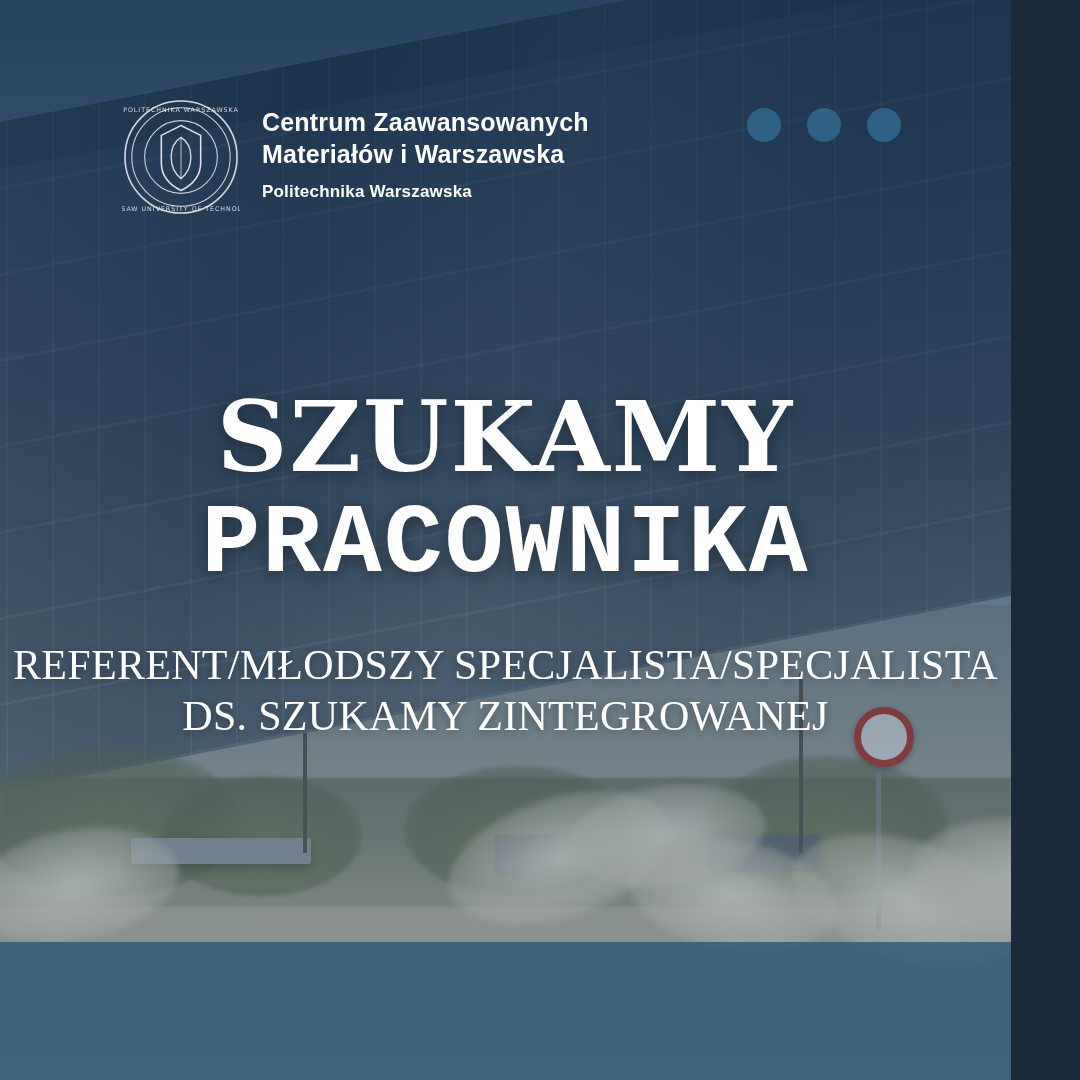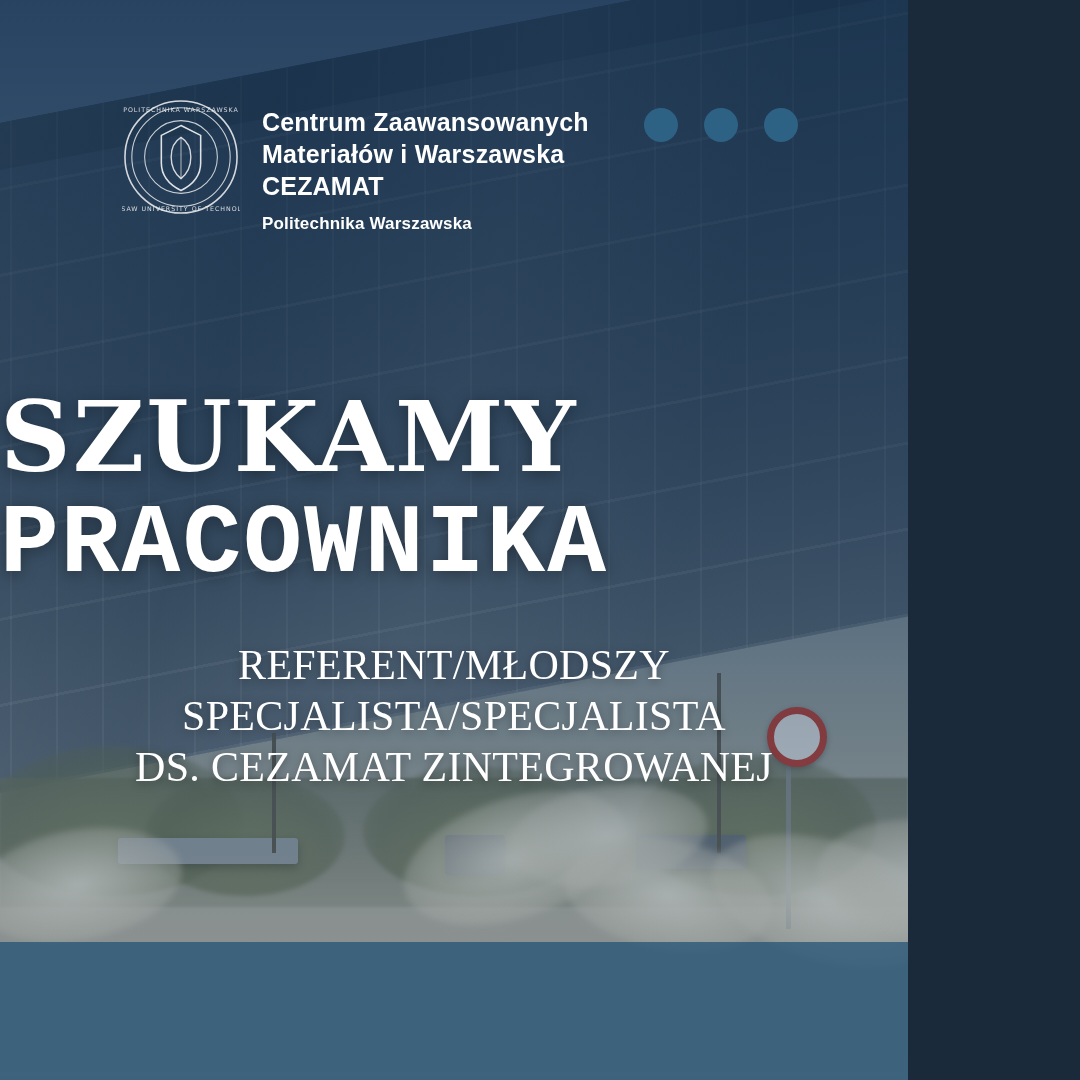--- a/index.html
+++ b/index.html
@@ -2,21 +2,21 @@
 <html lang="pl"><head>
 <meta charset="utf-8">
 <style>
   html, body {
     margin: 0;
     padding: 0;
     background: #1b2a3a;
   }
   .poster {
     position: relative;
-    width: 908px;
+    width: 1011px;
     height: 1080px;
     overflow: hidden;
     font-family: "Liberation Sans", sans-serif;
     color: #ffffff;
     user-select: none;
   }
 
   
   .bg {
     position: absolute;
@@ -186,20 +186,21 @@
     height: 34px;
     border-radius: 50%;
     background: #2d6285;
   }
 
   
   .headline {
     position: absolute;
     left: 0; right: 0;
     top: 388px;
+    text-align: center;
   }
   .headline-line {
     font-family: "DejaVu Serif", serif;
     font-weight: bold;
     font-size: 98px;
     line-height: 1.0;
     letter-spacing: 2px;
     text-shadow: 0 3px 16px rgba(0,0,0,.35);
   }
   .headline-line + .headline-line {
@@ -288,35 +289,34 @@
         <line x1="60" y1="40" x2="60" y2="82" stroke="#ffffff" stroke-width="1" opacity=".7"></line>
         <g opacity=".85" fill="#ffffff" font-family="DejaVu Sans, sans-serif" font-size="6.4" letter-spacing="1">
           <text x="60" y="14" text-anchor="middle">POLITECHNIKA WARSZAWSKA</text>
           <text x="60" y="115" text-anchor="middle">WARSAW UNIVERSITY OF TECHNOLOGY</text>
         </g>
       </svg>
     </span>
     <div class="brand">
       <div class="brand-line">Centrum Zaawansowanych</div>
       <div class="brand-line">Materiałów i Warszawska</div>
-      <div class="brand-line">CEZAMAT</div>
       <div class="brand-sub">Politechnika Warszawska</div>
     </div>
   </div>
 
   <div class="dots">
     <span class="dot"></span>
     <span class="dot"></span>
     <span class="dot"></span>
   </div>
 
   <div class="headline">
     <div class="headline-line">SZUKAMY</div>
     <div class="headline-line">PRACOWNIKA</div>
   </div>
 
   <div class="subhead">
     <div class="subhead-line">REFERENT/MŁODSZY SPECJALISTA/SPECJALISTA</div>
-    <div class="subhead-line">DS. CEZAMAT ZINTEGROWANEJ</div>
+    <div class="subhead-line">DS. SZUKAMY ZINTEGROWANEJ</div>
   </div>
 
 
 </div>
 
 </body></html>

